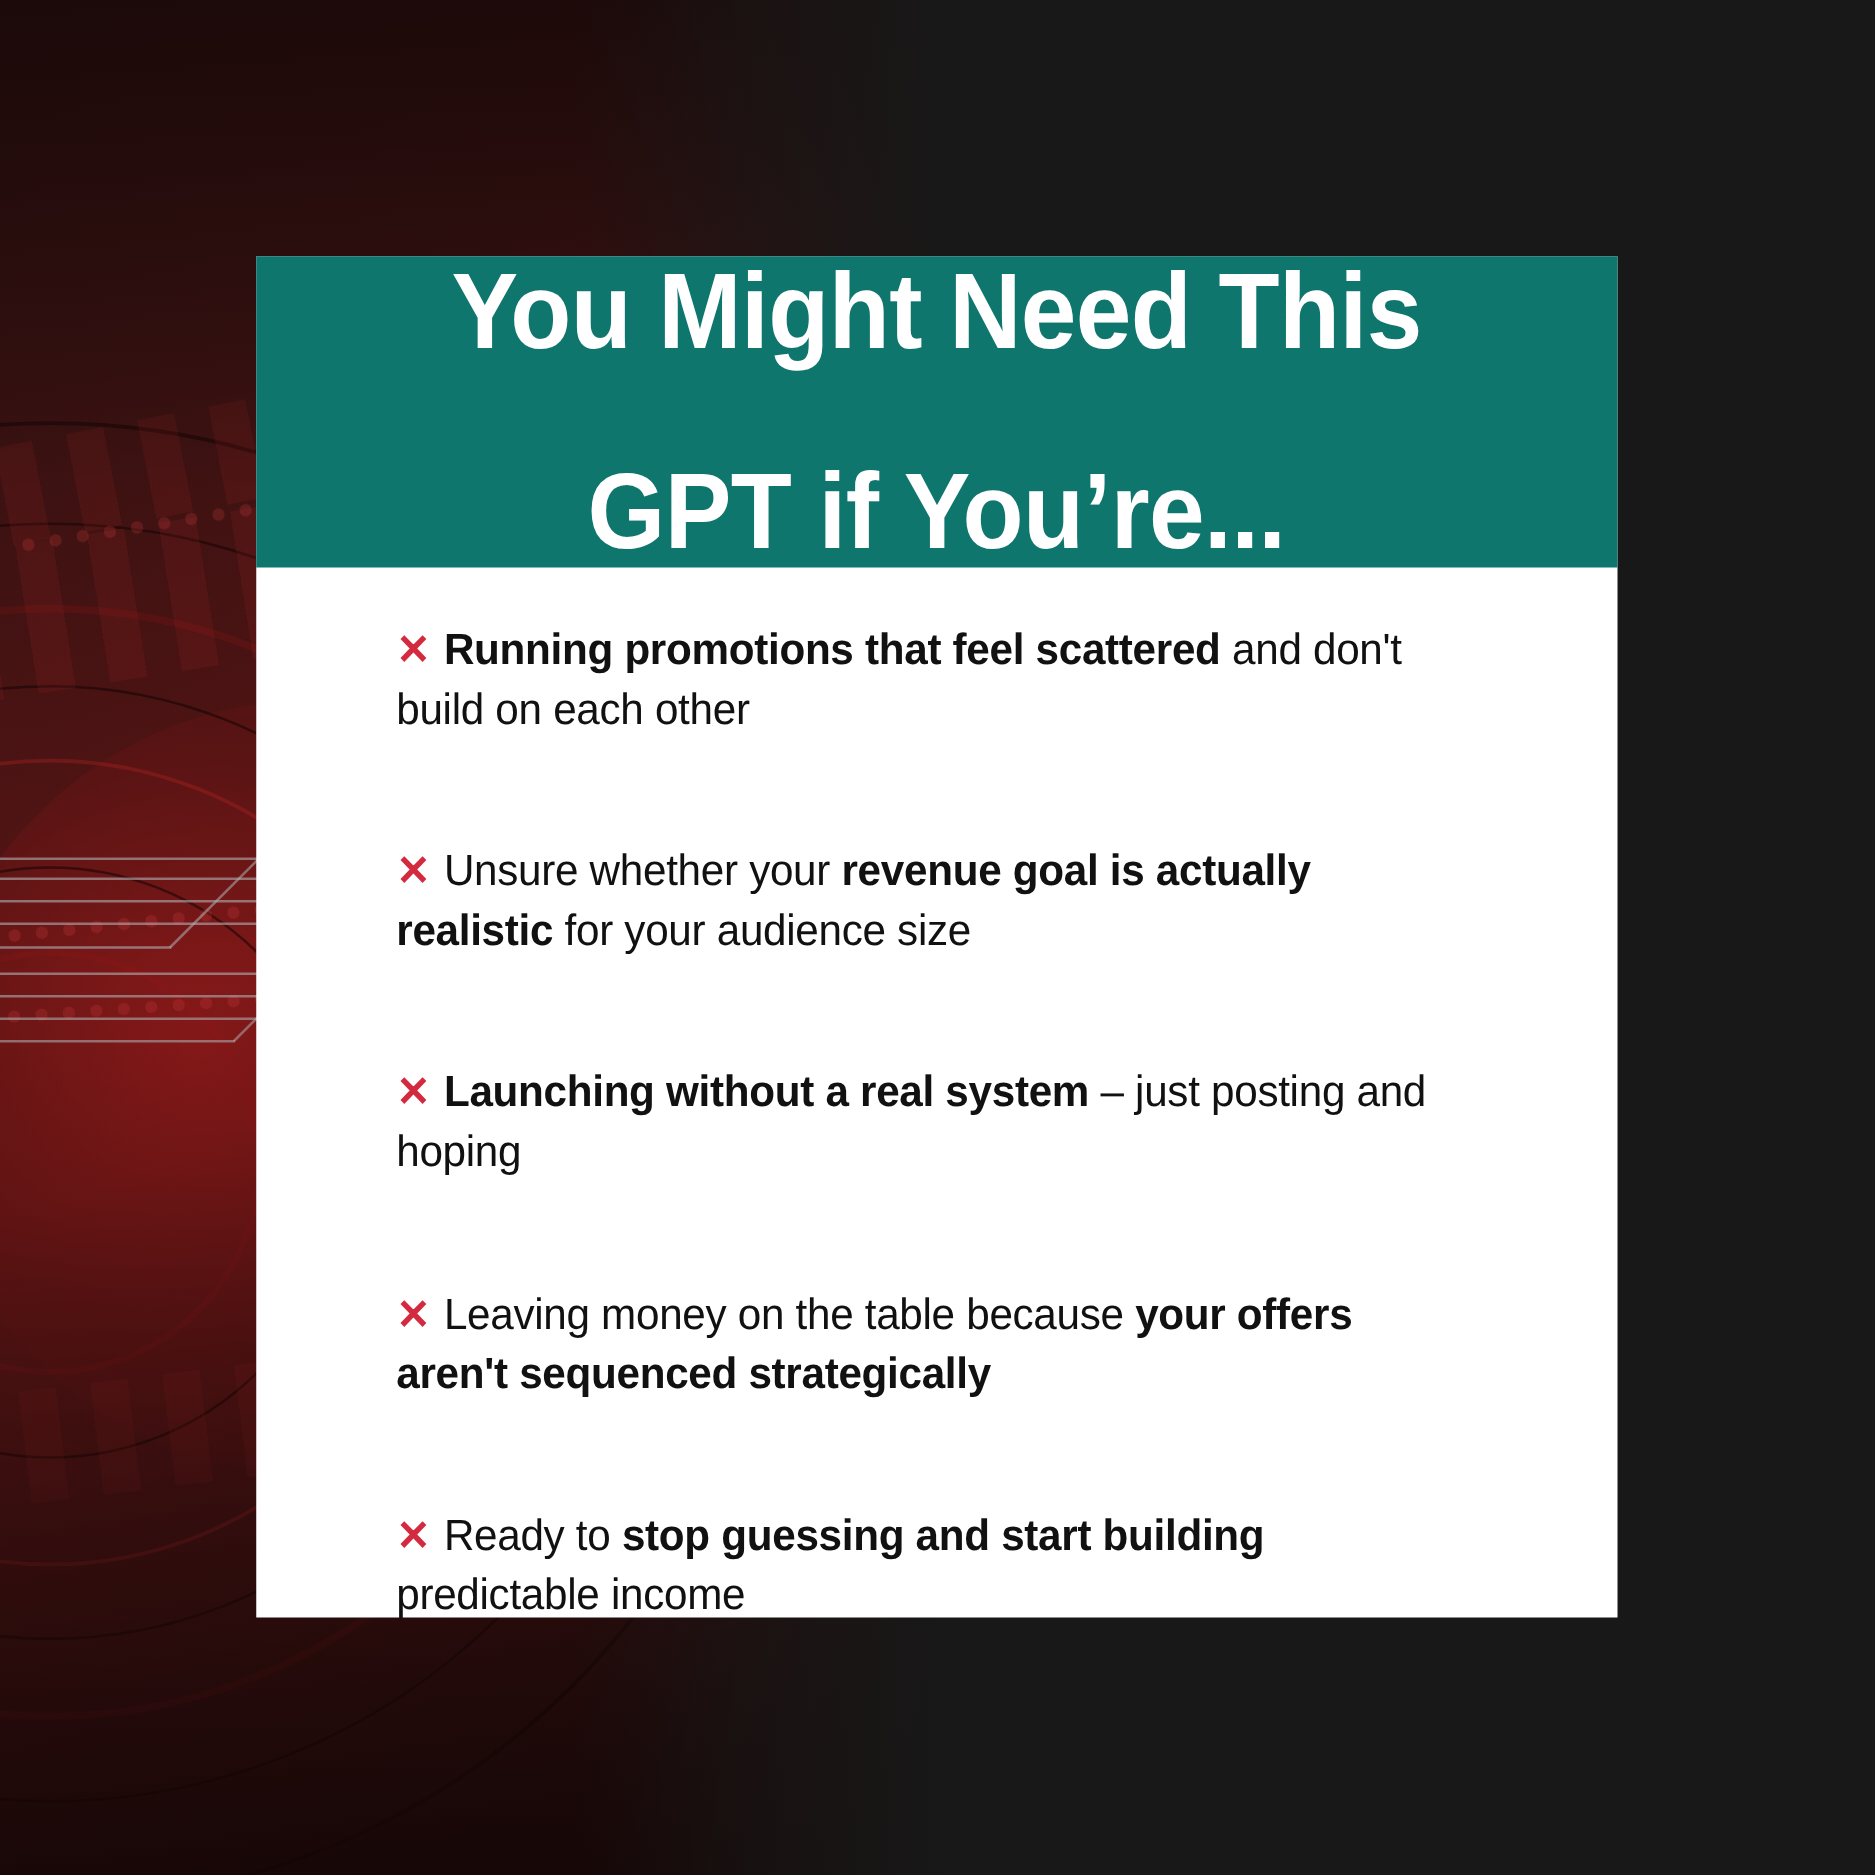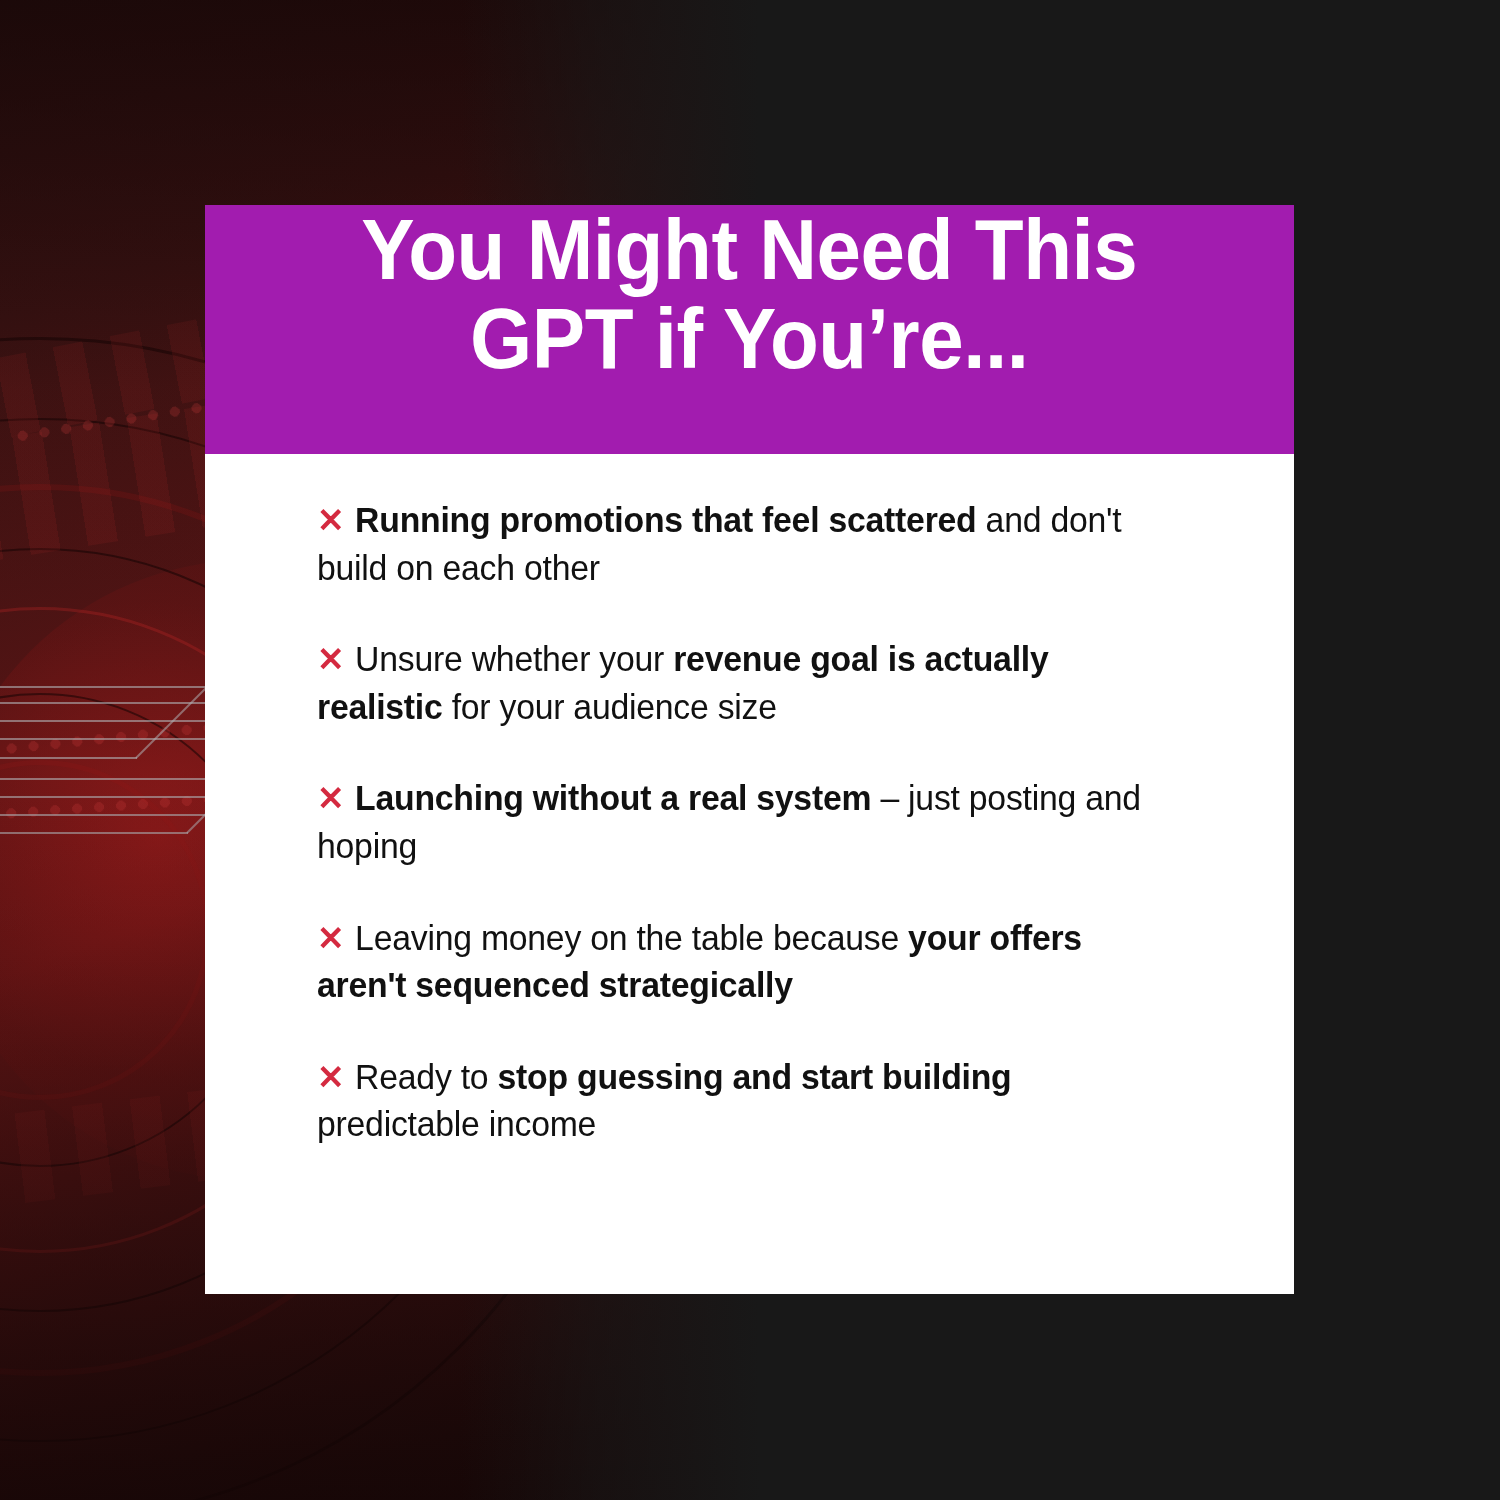--- a/index.html
+++ b/index.html
@@ -122,27 +122,27 @@
     left: 205px;
     top: 205px;
     width: 1089px;
     height: 1089px;
     background: #ffffff;
     display: flex;
     flex-direction: column;
   }
 
   #card-header {
-    background: #a21caf;
+    background: #0f766e;
     height: 249px;
     flex: 0 0 249px;
     display: flex;
     flex-direction: column;
     align-items: center;
-    justify-content: flex-start;
+    justify-content: space-between;
     padding: 0 30px;
     box-sizing: border-box;
   }
   #card-header .title-line {
     color: #ffffff;
     font-family: "Liberation Sans", sans-serif;
     font-weight: 700;
     font-size: 86px;
     line-height: 1.04;
     letter-spacing: -0.5px;
@@ -151,20 +151,21 @@
     transform: scaleX(0.93);
   }
 
   #card-body {
     flex: 1 1 auto;
     padding: 42px 96px 40px 112px;
     box-sizing: border-box;
     display: flex;
     flex-direction: column;
     justify-content: flex-start;
+    gap: 38px;
   }
 
   .bullet {
     display: block;
     font-size: 35px;
     line-height: 1.36;
     color: #111111;
     font-family: "Liberation Sans", sans-serif;
     font-weight: 400;
     margin-bottom: 44px;

